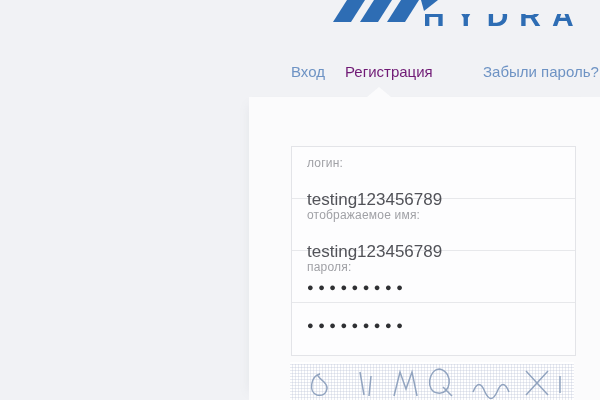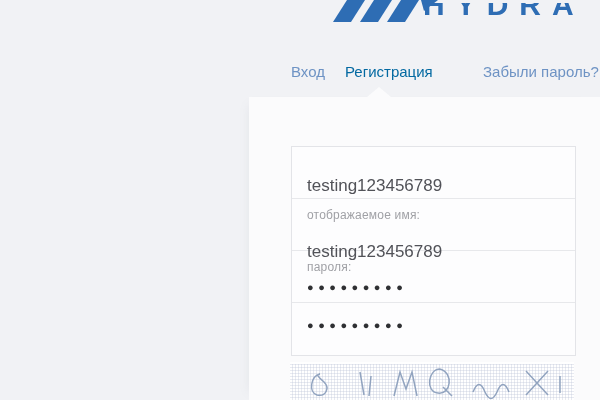--- a/index.html
+++ b/index.html
@@ -8,32 +8,32 @@
     background:#f1f2f5;
     font-family:"Liberation Sans","DejaVu Sans",sans-serif;
     -webkit-font-smoothing:antialiased;
   }
   .abs{position:absolute;}
 
   
   .logo{left:333px;top:0;width:245px;height:24px;}
   .logo-stripes{position:absolute;left:0;top:0;}
   .logo-text-clip{
-    position:absolute;left:90px;top:3px;width:155px;height:13px;overflow:hidden;
+    position:absolute;left:90px;top:14px;width:155px;height:13px;overflow:hidden;
   }
   .logo-text-clip span{
     position:absolute;left:0;top:-13px;display:block;
     font-size:30px;line-height:30px;font-weight:bold;letter-spacing:11px;
     color:#2e6db4;white-space:nowrap;
   }
 
   
   .tab{position:absolute;top:63px;font-size:15px;cursor:pointer;text-decoration:none;}
   .tab-link{color:#6e93c4;}
-  .tab-active{color:#0369a1;}
+  .tab-active{color:#701a75;}
   #tab-login{left:291px;text-align:center;}
   #tab-register{left:345px;}
   #tab-forgot{left:483px;}
 
   
   .panel{
     left:249px;top:97px;width:351px;height:303px;
     background:#fbfbfc;
     box-shadow:-8px 0 10px -8px rgba(120,130,150,0.10);
   }
@@ -88,20 +88,21 @@
 <a class="tab tab-link" id="tab-login">Вход</a>
 <a class="tab tab-active" id="tab-register">Регистрация</a>
 <a class="tab tab-link" id="tab-forgot">Забыли пароль?</a>
 
 <div class="abs panel"></div>
 <div class="abs panel-notch"></div>
 
 <div class="abs fields">
 
   <div class="field">
+    <span class="field-label">логин:</span>
     <span class="field-value">testing123456789</span>
   </div>
 
   <div class="field">
     <span class="field-label">отображаемое имя:</span>
     <span class="field-value">testing123456789</span>
   </div>
 
   <div class="field">
     <span class="field-label">пароля:</span>

